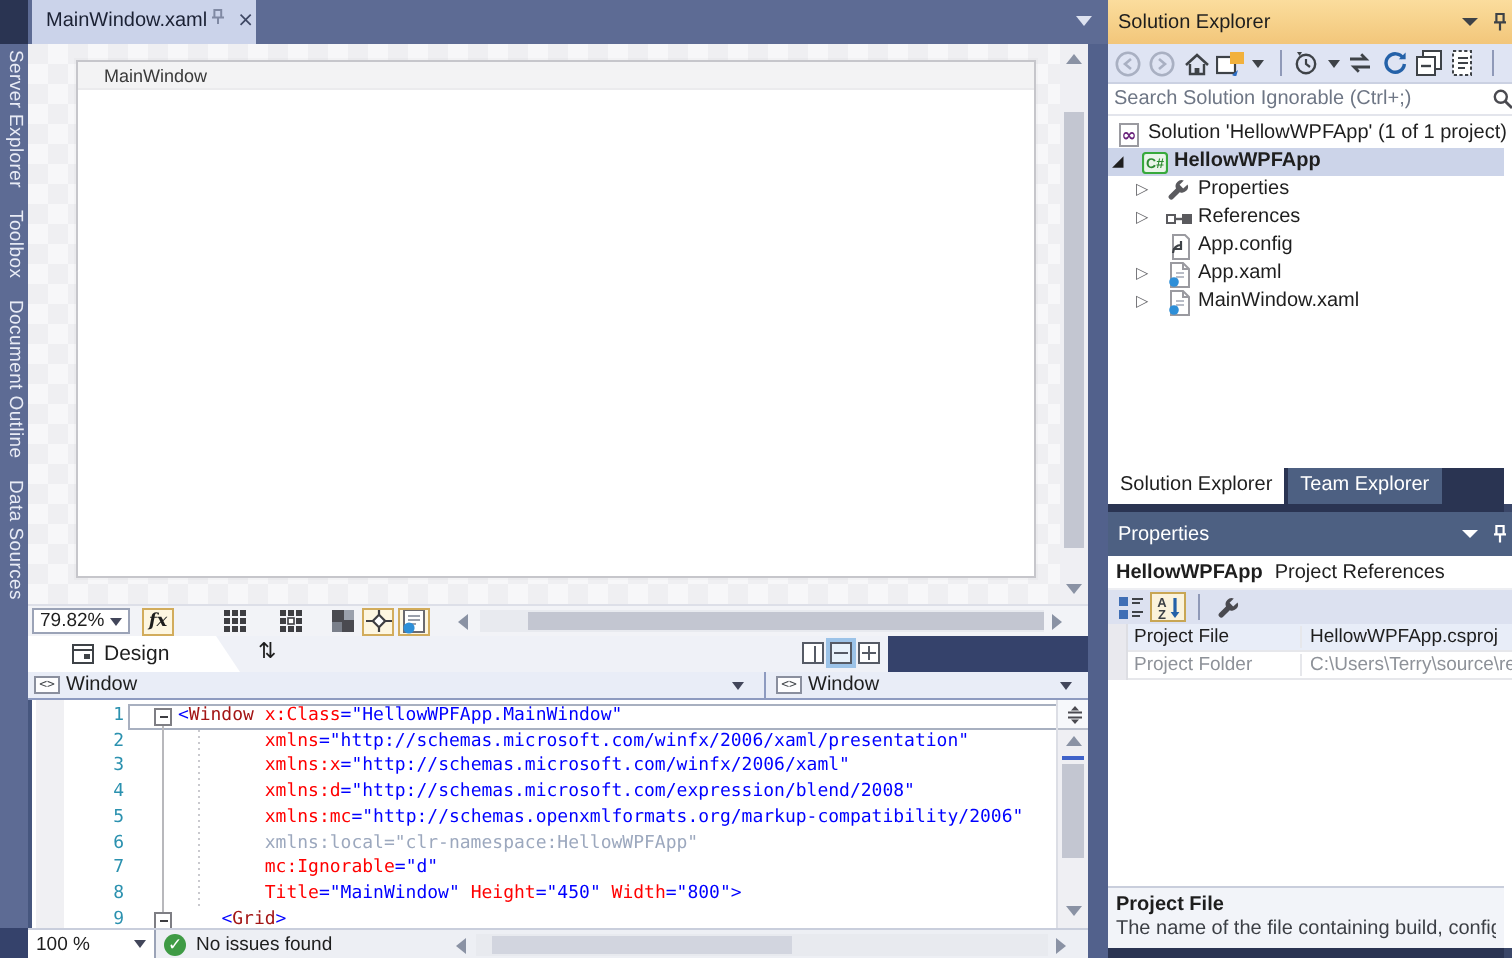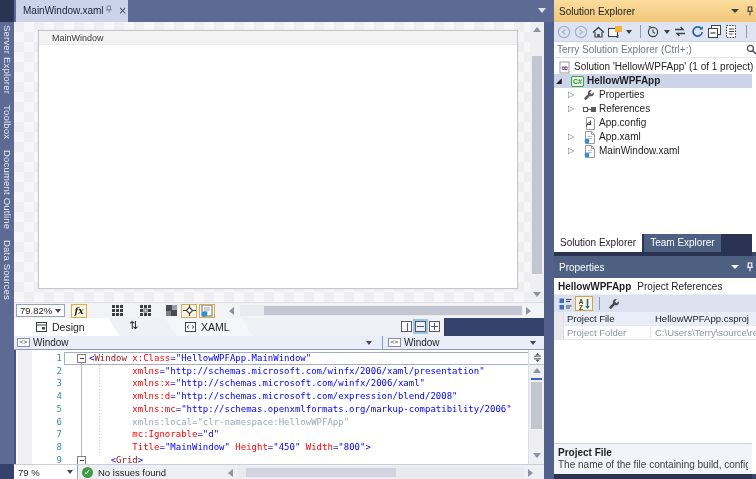--- a/index.html
+++ b/index.html
@@ -281,29 +281,20 @@
       <span class="pti" id="design-tab-icon" style="display: flex; align-items: center; margin-right: 5px;">
           <svg width="11" height="10" viewBox="0 0 11 10">
             <rect x="0.5" y="0.5" width="10" height="9" fill="#fff" stroke="#3E4247"></rect>
             <path d="M1 3h10" stroke="#3E4247"></path>
             <rect x="6" y="5" width="3" height="2.5" fill="#3E4247"></rect>
           </svg>
         </span>
       <span>Design</span>
     </div>
     <span id="swap-panes">⇅</span>
-    <div class="pane-tab" id="tab-xaml">
-      <span class="pti" id="xaml-tab-icon" style="display: flex; align-items: center; margin-right: 5px;">
-          <svg width="11" height="10" viewBox="0 0 11 10">
-            <rect x="0.5" y="0.5" width="10" height="9" fill="#fff" stroke="#3E4247"></rect>
-            <path d="M4 3.5 2 5l2 1.5 M7 3.5 9 5 7 6.5" stroke="#3E4247" fill="none" stroke-width=".9"></path>
-          </svg>
-        </span>
-      <span>XAML</span>
-    </div>
     <div class="split-btns">
       <div class="split-btn">
           <i style="left:5px;top:1px;width:1px;height:8px;"></i>
         </div>
       <div class="split-btn sel">
           <i style="left:1px;top:4px;width:7px;height:1px;"></i>
         </div>
       <div class="split-btn">
           <i style="left:1px;top:4px;width:7px;height:1px;"></i>
           <i style="left:4px;top:1px;width:1px;height:7px;"></i>
@@ -352,21 +343,21 @@
         </svg>
     </div>
     <div class="arr up" style="left:4px;top:18px;"></div>
     <div id="caret-marker"></div>
     <div class="sb-thumb" style="left:2px;top:32px;width:11px;height:47px;"></div>
     <div class="arr down" style="left:4px;top:103px;"></div>
   </div>
 
   <div class="abs" id="editor-status">
     <div id="status-zoom">
-      <span>79 %</span>
+      <span>100 %</span>
       <span class="cmb-arrow"></span>
     </div>
     <span class="check-circle">✓</span>
     <span>No issues found</span>
     <div id="editor-hscroll">
       <div class="arr left" style="left:2px;top:2px;"></div>
       <div class="sb-track-h" style="position:absolute;left:12px;top:0;width:286px;height:11px;">
         <div class="sb-thumb" style="left:8px;top:1px;width:150px;height:9px;background:#D2D5DF;"></div>
       </div>
       <div class="arr right" style="left:302px;top:2px;"></div>
@@ -451,21 +442,21 @@
             <rect x="1.5" y="0.5" width="9" height="12" fill="#fff" stroke="#3E4247" stroke-dasharray="1.6 1.2"></rect>
             <path d="M4 4h5 M4 6.5h5 M4 9h3.5" stroke="#3E4247" stroke-width="1"></path>
           </svg>
         </span>
         <span class="tb-sep"></span>
         <span class="tb-i" style="position: absolute; right: 1px; top: 0px;">
           <span style="color:#3E4247;font-size:9px;letter-spacing:1px;">••</span>
         </span>
       </div>
     <div id="se-search">
-      <span class="ph">Terry Solution Explorer (Ctrl+;)</span>
+      <span class="ph">Search Solution Ignorable (Ctrl+;)</span>
       <span style="margin-left:auto;display:flex;align-items:center;">
         <svg width="11" height="11" viewBox="0 0 11 11">
             <circle cx="4.4" cy="4.4" r="3" stroke="#4A4A50" stroke-width="1.2" fill="none"></circle>
             <path d="M6.7 6.7 L10 10" stroke="#4A4A50" stroke-width="1.4"></path>
           </svg>
       </span>
       <span class="tb-dd" style="margin-left:4px;"></span>
     </div>
     <div id="se-tree">
         <div class="tree-row" style="top: 2px;">

